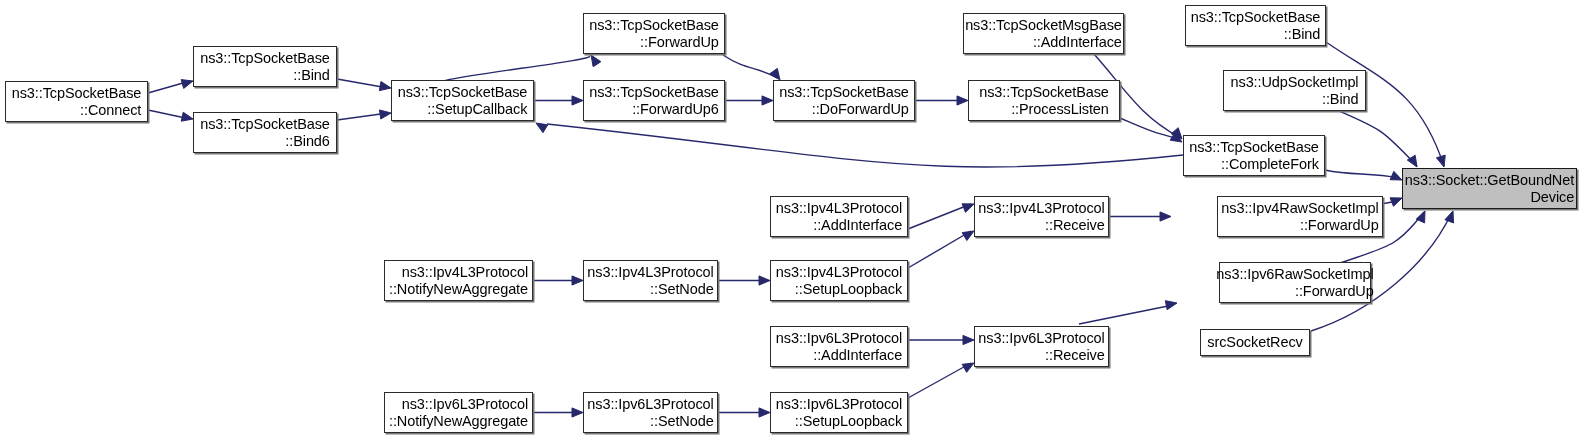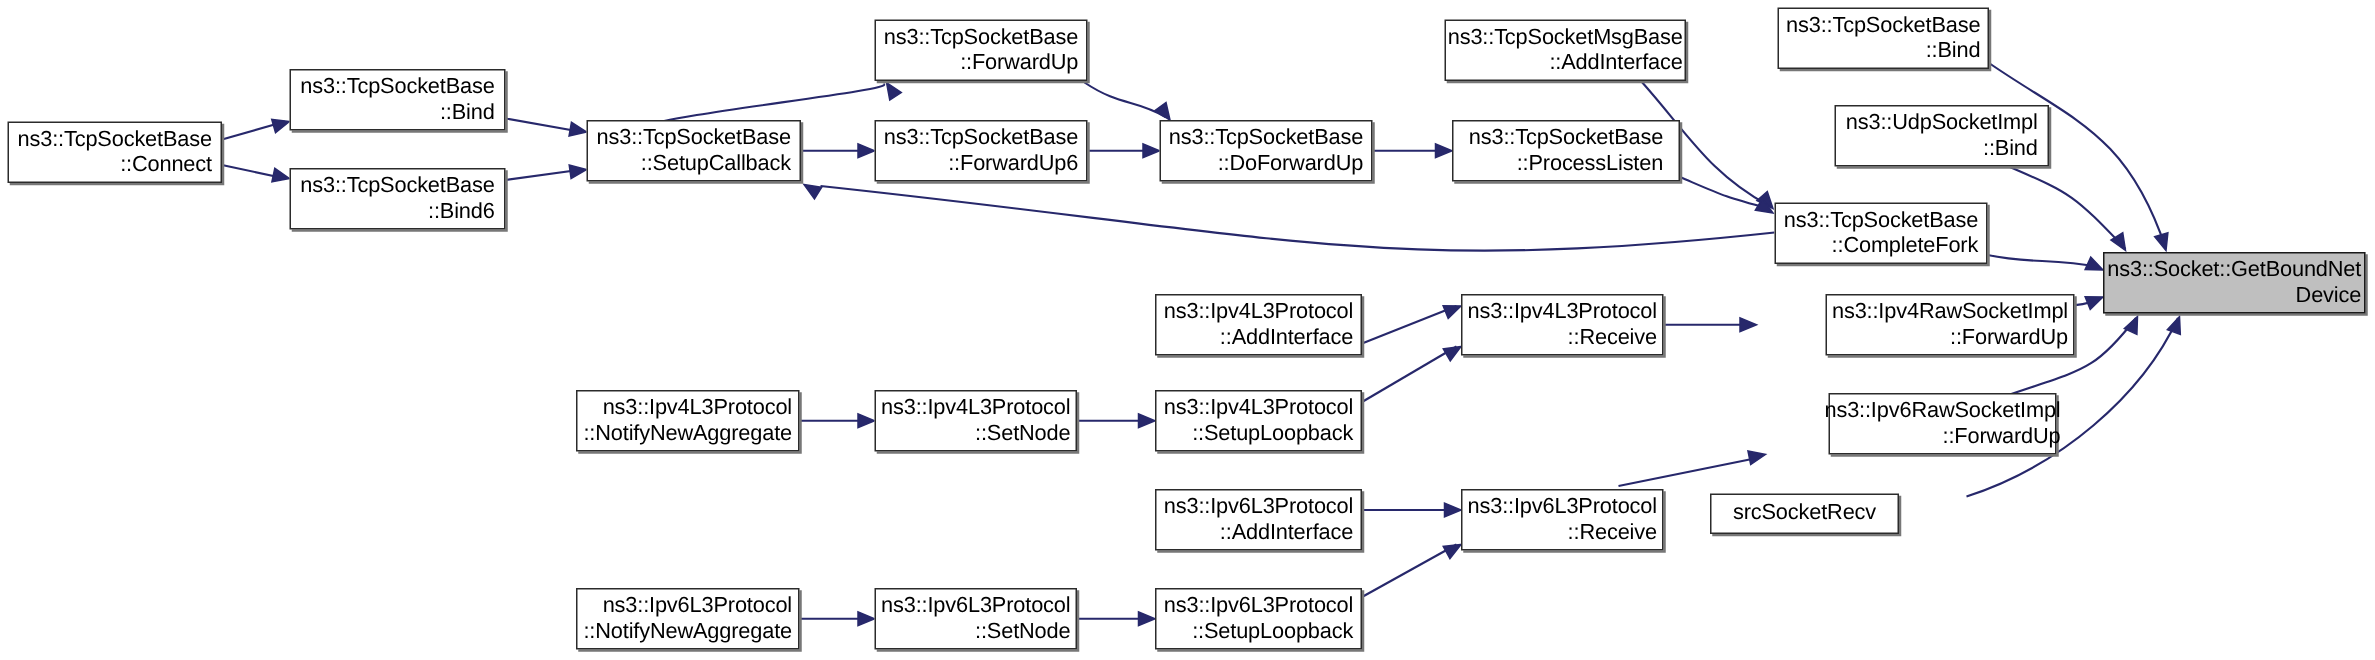--- a/index.html
+++ b/index.html
@@ -134,21 +134,21 @@
       <div class="node" style="left: 583px; top: 260px; width: 135px; height: 41px;">ns3::Ipv4L3Protocol
 ::SetNode</div>
       <div class="node" style="left: 770px; top: 260px; width: 138px; height: 41px;">ns3::Ipv4L3Protocol
 ::SetupLoopback</div>
       <div class="node" style="left: 1171px; top: 262px; width: 152px; height: 41px; margin-left: 48px;">ns3::Ipv6RawSocketImpl
 ::ForwardUp</div>
       <div class="node" style="left: 770px; top: 326px; width: 138px; height: 41px;">ns3::Ipv6L3Protocol
 ::AddInterface</div>
       <div class="node" style="left: 974px; top: 326px; width: 135px; height: 41px;">ns3::Ipv6L3Protocol
 ::Receive</div>
-      <div class="node" style="left: 1140px; top: 329px; width: 126px; height: 27px;">srcSocketRecv</div>
+      <div class="node" style="left: 1200px; top: 329px; width: 110px; height: 27px;">srcSocketRecv</div>
       <div class="node" style="left: 384px; top: 392px; width: 149px; height: 41px;">ns3::Ipv6L3Protocol
 ::NotifyNewAggregate</div>
       <div class="node" style="left: 583px; top: 392px; width: 135px; height: 41px;">ns3::Ipv6L3Protocol
 ::SetNode</div>
       <div class="node" style="left: 770px; top: 392px; width: 138px; height: 41px;">ns3::Ipv6L3Protocol
 ::SetupLoopback</div>
     </div>
 </div>
 
 </body></html>

